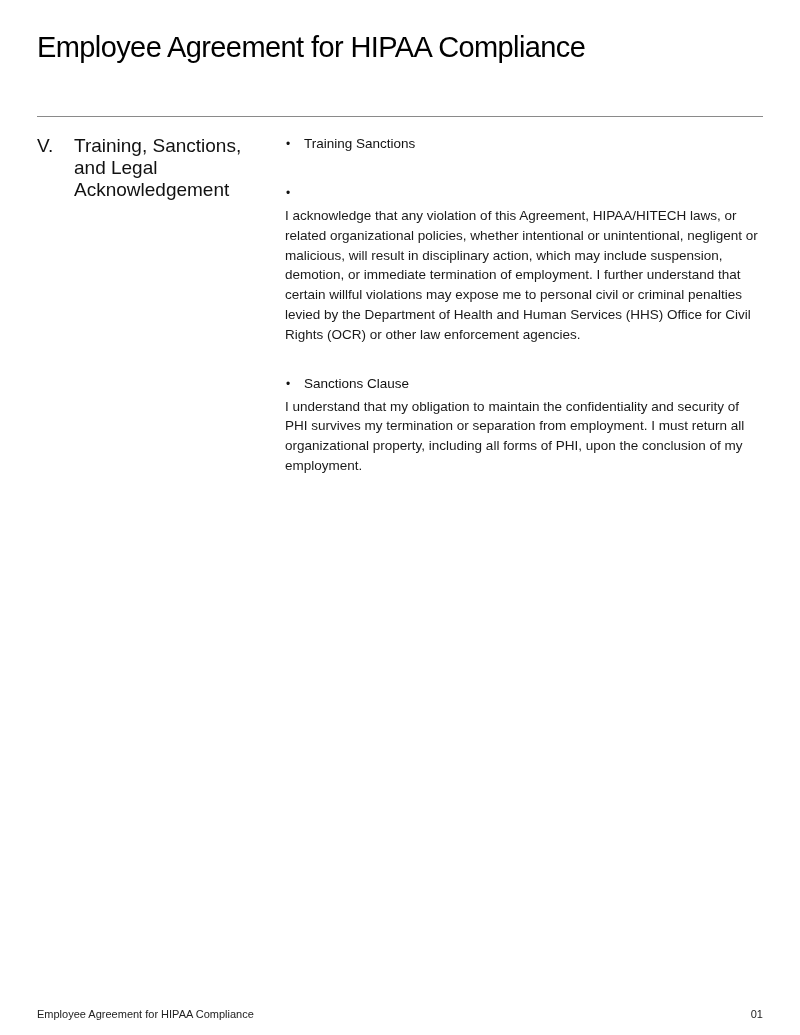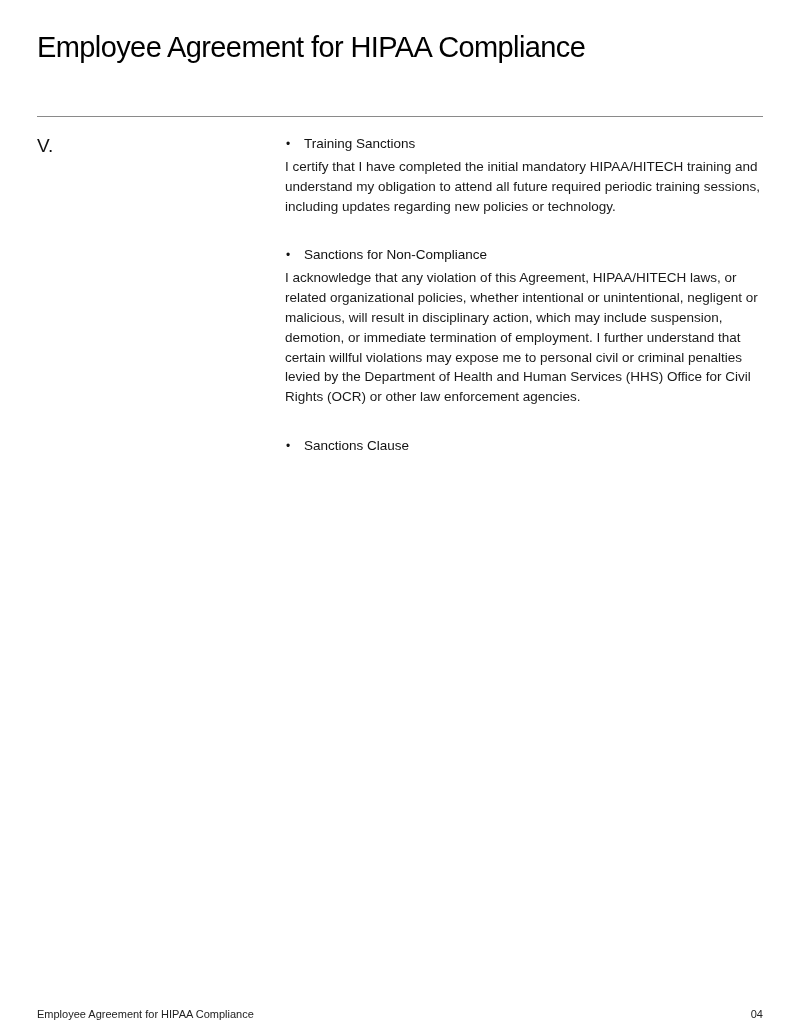--- a/index.html
+++ b/index.html
@@ -102,45 +102,45 @@
 <body>
 
 <div class="page">
 
   <h1 class="doc-title">Employee Agreement for HIPAA Compliance</h1>
 
   <div class="divider"></div>
 
   <div class="section-heading">
     <span class="section-number">V.</span>
+    <span class="section-title">Training, Sanctions, and Legal Acknowledgement</span>
   </div>
 
   <div class="content">
 
     <div class="clause">
       <div class="clause-heading">
         <span class="bullet">•</span>
         <span>Training Sanctions</span>
       </div>
-      <p class="clause-body">I certify that I have completed the initial mandatory HIPAA/HITECH training and understand my obligation to attend all future required periodic training sessions, including updates regarding new policies or technology.</p>
     </div>
 
     <div class="clause">
       <div class="clause-heading">
         <span class="bullet">•</span>
-        <span>Sanctions for Non-Compliance</span>
       </div>
       <p class="clause-body">I acknowledge that any violation of this Agreement, HIPAA/HITECH laws, or related organizational policies, whether intentional or unintentional, negligent or malicious, will result in disciplinary action, which may include suspension, demotion, or immediate termination of employment. I further understand that certain willful violations may expose me to personal civil or criminal penalties levied by the Department of Health and Human Services (HHS) Office for Civil Rights (OCR) or other law enforcement agencies.</p>
     </div>
 
     <div class="clause">
       <div class="clause-heading">
         <span class="bullet">•</span>
         <span>Sanctions Clause</span>
       </div>
+      <p class="clause-body">I understand that my obligation to maintain the confidentiality and security of PHI survives my termination or separation from employment. I must return all organizational property, including all forms of PHI, upon the conclusion of my employment.</p>
     </div>
 
   </div>
 
   <div class="footer-title">Employee Agreement for HIPAA Compliance</div>
-  <div class="footer-page">04</div>
+  <div class="footer-page">01</div>
 
 </div>
 
 </body></html>

